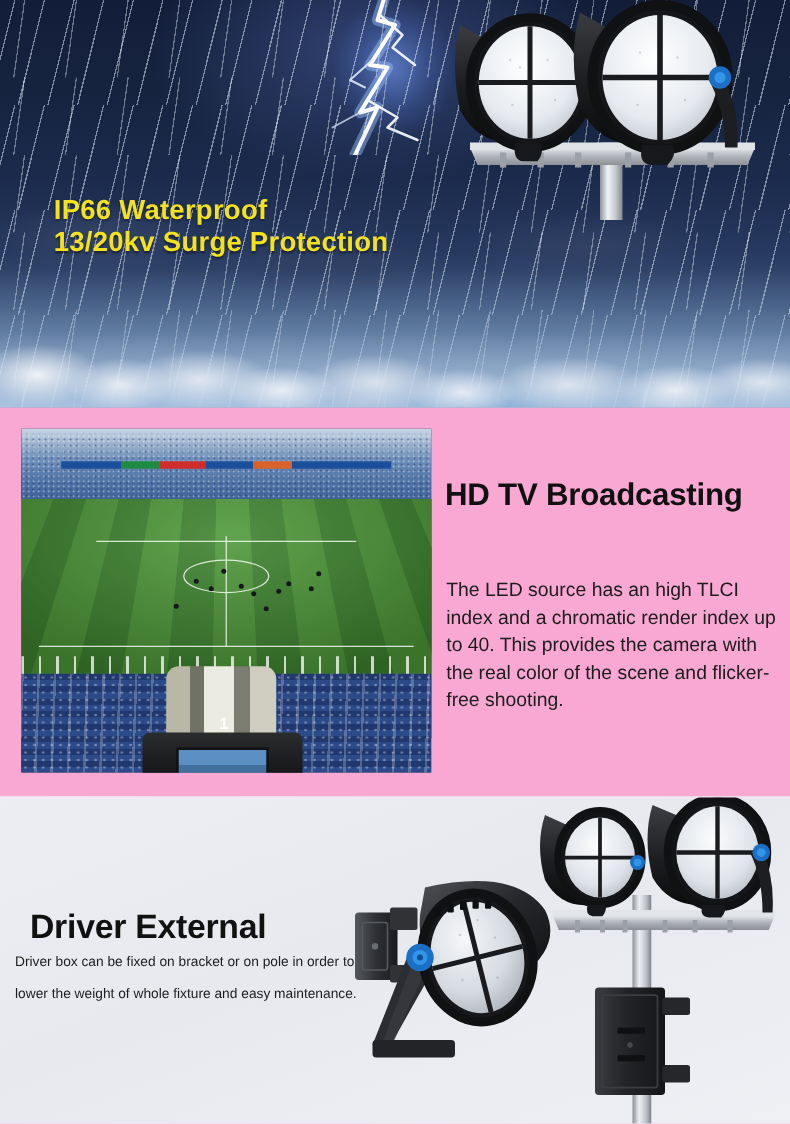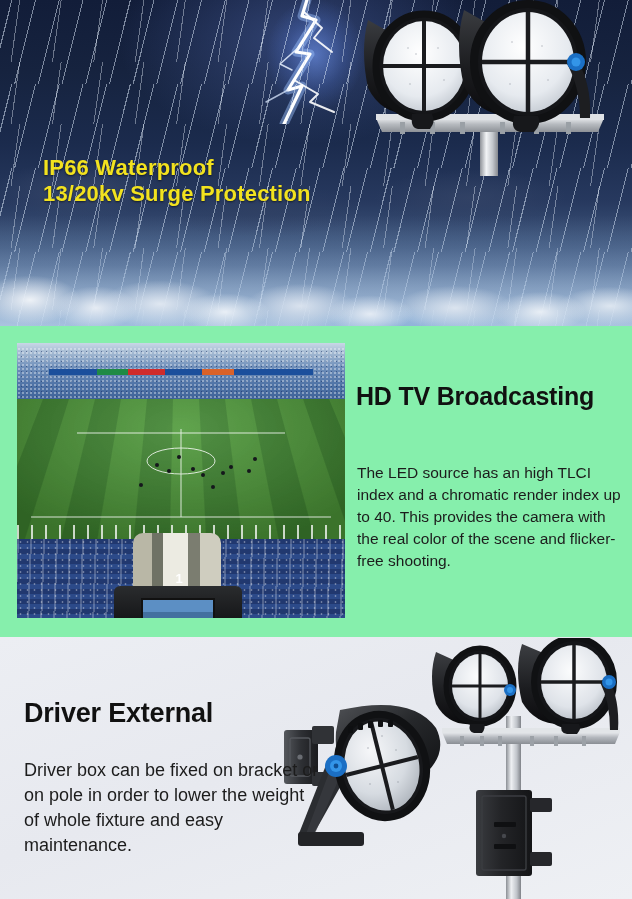--- a/index.html
+++ b/index.html
@@ -3,21 +3,21 @@
 <meta charset="utf-8">
 <title>LED Stadium Light Product Page</title>
 <style>
   * { box-sizing: border-box; margin: 0; padding: 0; }
   html, body {
     width: 632px; height: 899px;
     background: #ffffff;
     font-family: "Liberation Sans", "DejaVu Sans", sans-serif;
     overflow: hidden;
   }
-  .page { position: relative; width: 632px; height: 899px; background:#86efac; }
+  .page { position: relative; width: 632px; height: 899px; background:#f9a8d4; }
 
   
   .hero {
     position: absolute; left:0; top:0; width:632px; height:326px;
     overflow: hidden;
     background:
       radial-gradient(ellipse 260px 150px at 300px 40px, rgba(60,80,135,.75) 0%, rgba(20,32,62,0) 70%),
       linear-gradient(180deg,#121d39 0%, #16233f 22%, #1b2b4d 44%, #27395f 62%, #41597f 76%, #6d86a8 88%, #8ea7c6 100%);
   }
   
@@ -92,27 +92,27 @@
     font-size:15.5px; line-height:22px; color:#1c1c1c;
   }
 
   
   .sec3 {
     position:absolute; left:0; top:637px; width:632px; height:262px;
     background: linear-gradient(160deg,#eceef3 0%, #e7e9ef 45%, #eef0f4 100%);
     overflow:hidden;
   }
   .sec3-title {
-    position:absolute; left:24px; top:698px; z-index:5;
+    position:absolute; left:24px; top:726px; z-index:5;
     font-size:27px; font-weight:bold; color:#111; letter-spacing:-.2px;
     white-space:nowrap;
   }
   .sec3-body {
-    position:absolute; left:24px; top:758px; width:300px; z-index:5;
-    font-size:18px; line-height:25px; color:#1c1c1c;
+    position:absolute; left:12px; top:758px; width:300px; z-index:5;
+    font-size:11px; line-height:25px; color:#1c1c1c;
   }
   .fixture-single { position:absolute; left:278px; top:668px; width:190px; height:190px; z-index:4; }
   .fixture-pole { position:absolute; left:418px; top:638px; width:214px; height:261px; z-index:3; }
 
   
   .st { position:absolute; }
   .pitch {
     left:0; top:56px; width:328px; height:150px;
     background:
       repeating-linear-gradient(90deg,#4f9a3a 0 26px, #3f8530 26px 52px);

